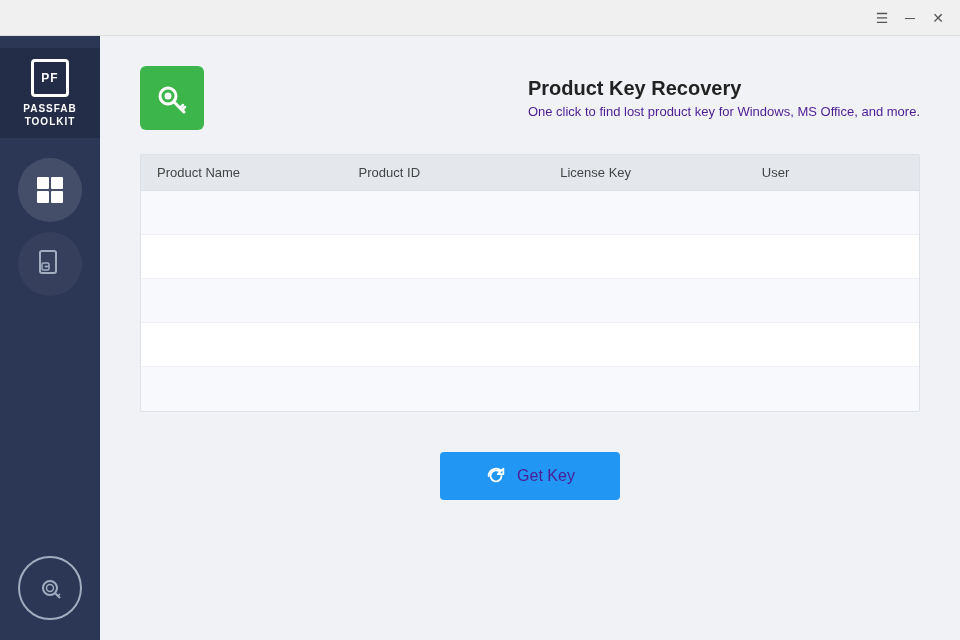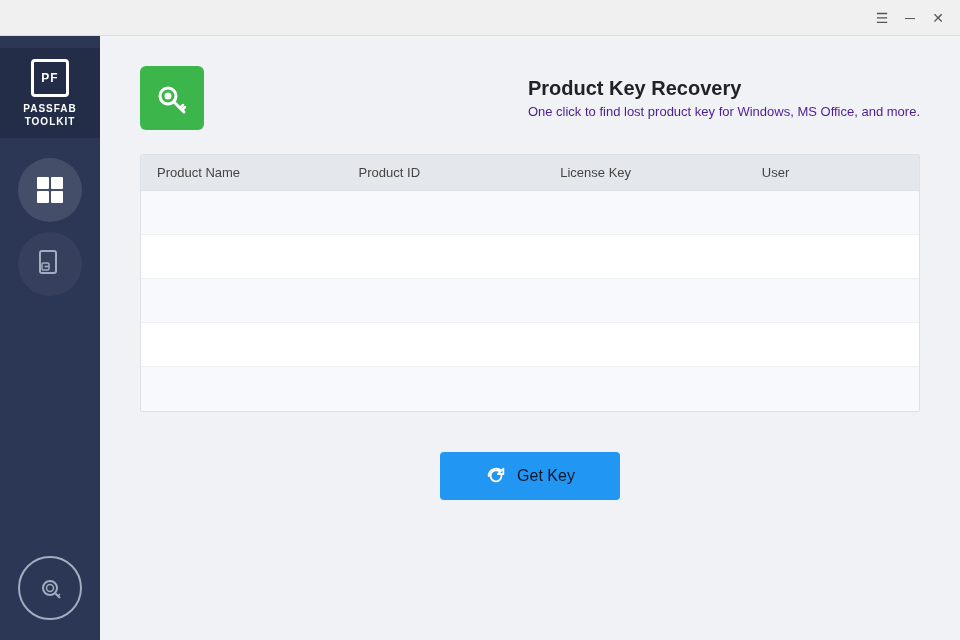--- a/index.html
+++ b/index.html
@@ -202,21 +202,21 @@
     }
 
     
     .button-area {
       display: flex;
       justify-content: center;
       margin-top: 20px;
     }
     .get-key-btn {
       background: #2196f3;
-      color: #0f172a;
+      color: #4c1d95;
       border: none;
       border-radius: 4px;
       padding: 0 40px;
       height: 48px;
       font-size: 16px;
       cursor: pointer;
       display: flex;
       align-items: center;
       gap: 10px;
       min-width: 180px;

